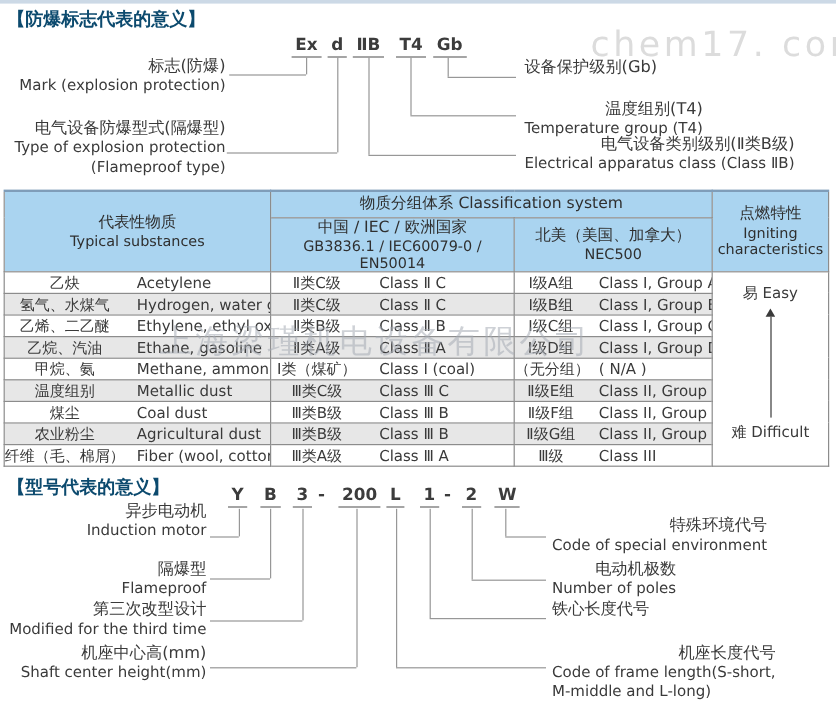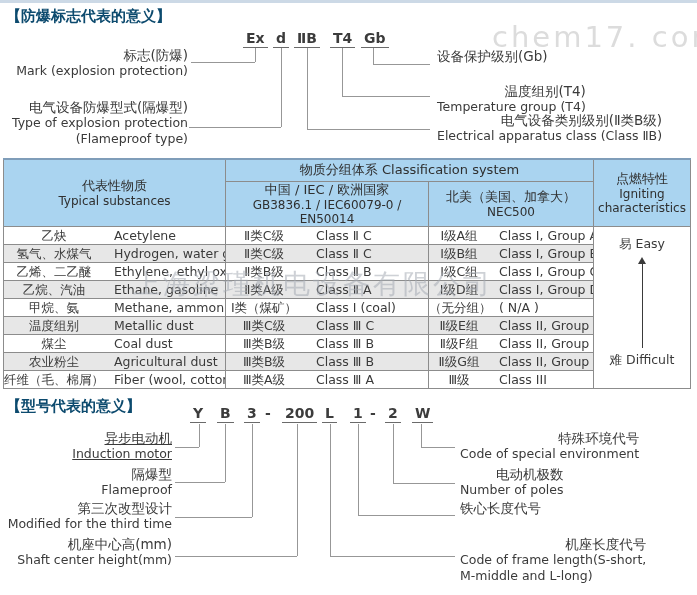--- a/index.html
+++ b/index.html
@@ -353,21 +353,21 @@
     <div class="hl" style="left:175px;top:556px;width:122px;"></div>
     <div class="vl" style="left:330px;top:424px;height:132px;"></div>
     <div class="hl" style="left:330px;top:556px;width:125px;"></div>
     <div class="vl" style="left:358px;top:424px;height:91px;"></div>
     <div class="hl" style="left:358px;top:515px;width:97px;"></div>
     <div class="vl" style="left:393px;top:424px;height:59px;"></div>
     <div class="hl" style="left:393px;top:483px;width:62px;"></div>
     <div class="vl" style="left:421px;top:424px;height:23px;"></div>
     <div class="hl" style="left:421px;top:447px;width:34px;"></div>
 
-    <div class="lbl right-edge" style="left:0;top:430px;width:172px;text-decoration:underline;">
+    <div class="lbl right-edge" style="left:0;top:418px;width:172px;">
       <span class="cn">异步电动机</span>
       <span class="en">Induction motor</span>
     </div>
     <div class="lbl right-edge" style="left:0;top:466px;width:172px;">
       <span class="cn">隔爆型</span>
       <span class="en">Flameproof</span>
     </div>
     <div class="lbl right-edge" style="left:0;top:500px;width:172px;">
       <span class="cn">第三次改型设计</span>
       <span class="en">Modified for the third time</span>

